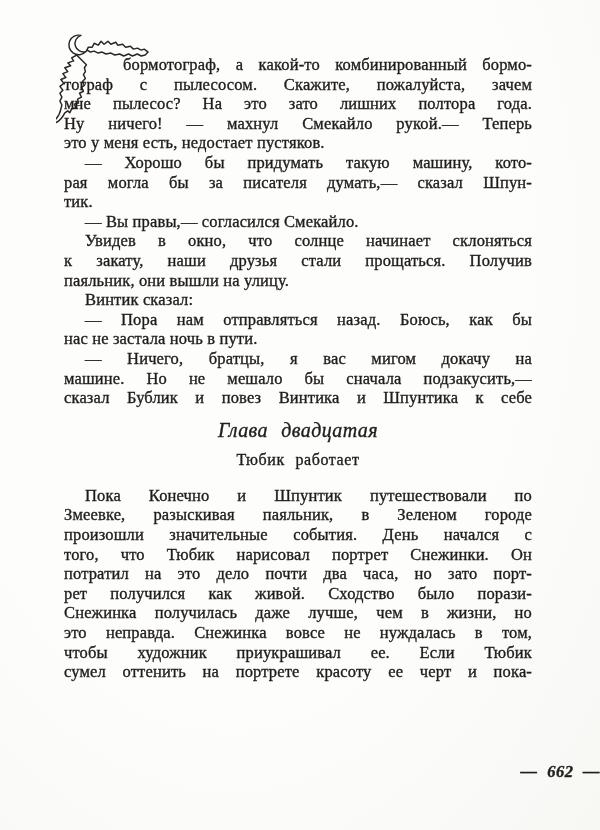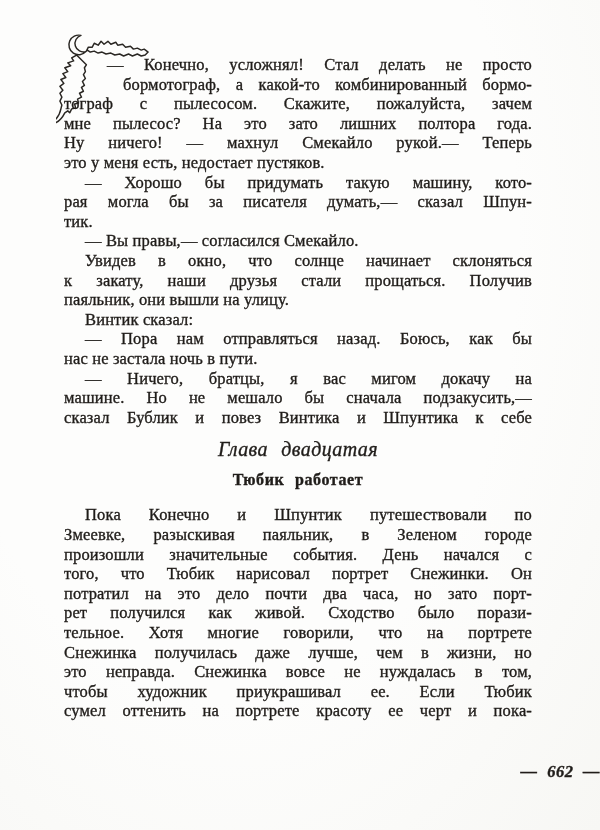--- a/index.html
+++ b/index.html
@@ -32,21 +32,21 @@
   .line.pad1{padding-left:43px;}
   .line.pad2{padding-left:23px;margin-left:36px;}
   .chapter-heading{
     margin:13px 0 0 0;padding:0;
     font-size:20px;font-weight:normal;font-style:italic;
     text-align:center;word-spacing:8px;letter-spacing:0.4px;
     line-height:19.6px;
   }
   .chapter-subtitle{
     margin:10px 0 16px 0;padding:0;
-    font-size:16px;font-weight:bold;
+    font-size:16px;font-weight:normal;
     text-align:center;word-spacing:6px;letter-spacing:0.6px;
     line-height:19.6px;
   }
   .pagenum{
     position:absolute;top:762px;left:0;width:600px;
     text-align:right;
     font-size:16.5px;font-weight:bold;font-style:italic;
     word-spacing:5px;letter-spacing:0.5px;
   }
 </style>
@@ -61,21 +61,20 @@
 
     <path d="M31,22 l2,-4 4,0 2,-4 4,2 3,-4 3,3 4,-3 3,3 5,-2 2,3 5,-1 3,3 5,-1 3,3 4,-1 4,2 3,-1 4,3 -3,3 -4,1 -4,-2 -5,2 -4,-2 -5,2 -4,-2 -5,1 -4,-2 -5,1 -4,-2 -4,1 -4,-2 -4,1 -3,-2 Z"></path>
 
     <path d="M21,26 l-5,3 2,3 -6,2 3,3 -6,2 3,4 -5,2 3,4 -5,2 3,4 -4,3 3,4 -3,3 2,4 -2,4 2,4 -1,4 c-1,5 -3,9 -7,12 l2,2 c4,-2 7,-6 9,-10 l3,-2 2,2 2,-4 4,-1 -1,-4 4,-1 -1,-4 4,-2 -2,-4 4,-2 -2,-4 3,-2 -2,-4 3,-3 -2,-4 2,-3 -1,-4 2,-3 Z"></path>
   </svg>
 
   <div class="textblock">
 
     <div>
         <p class="para">
-          <span class="line pad1">— Конечно, усложнял! Стал делать не просто</span>
           <span class="line pad2">бормотограф, а какой-то комбинированный бормо-</span>
           <span class="line">тограф с пылесосом. Скажите, пожалуйста, зачем</span>
           <span class="line">мне пылесос? На это зато лишних полтора года.</span>
           <span class="line">Ну ничего! — махнул Смекайло рукой.— Теперь</span>
           <span class="line last">это у меня есть, недостает пустяков.</span>
         </p>
         <p class="para">
           <span class="line indent">— Хорошо бы придумать такую машину, кото-</span>
           <span class="line">рая могла бы за писателя думать,— сказал Шпун-</span>
           <span class="line last">тик.</span>
@@ -107,21 +106,20 @@
     <h3 class="chapter-subtitle">Тюбик работает</h3>
 
     <div>
         <p class="para">
           <span class="line indent">Пока Конечно и Шпунтик путешествовали по</span>
           <span class="line">Змеевке, разыскивая паяльник, в Зеленом городе</span>
           <span class="line">произошли значительные события. День начался с</span>
           <span class="line">того, что Тюбик нарисовал портрет Снежинки. Он</span>
           <span class="line">потратил на это дело почти два часа, но зато порт-</span>
           <span class="line">рет получился как живой. Сходство было порази-</span>
-          <span class="line">тельное. Хотя многие говорили, что на портрете</span>
           <span class="line">Снежинка получилась даже лучше, чем в жизни, но</span>
           <span class="line">это неправда. Снежинка вовсе не нуждалась в том,</span>
           <span class="line">чтобы художник приукрашивал ее. Если Тюбик</span>
           <span class="line">сумел оттенить на портрете красоту ее черт и пока-</span>
         </p>
       </div>
 
   </div>
 
   <div class="pagenum">— 662 —</div>

